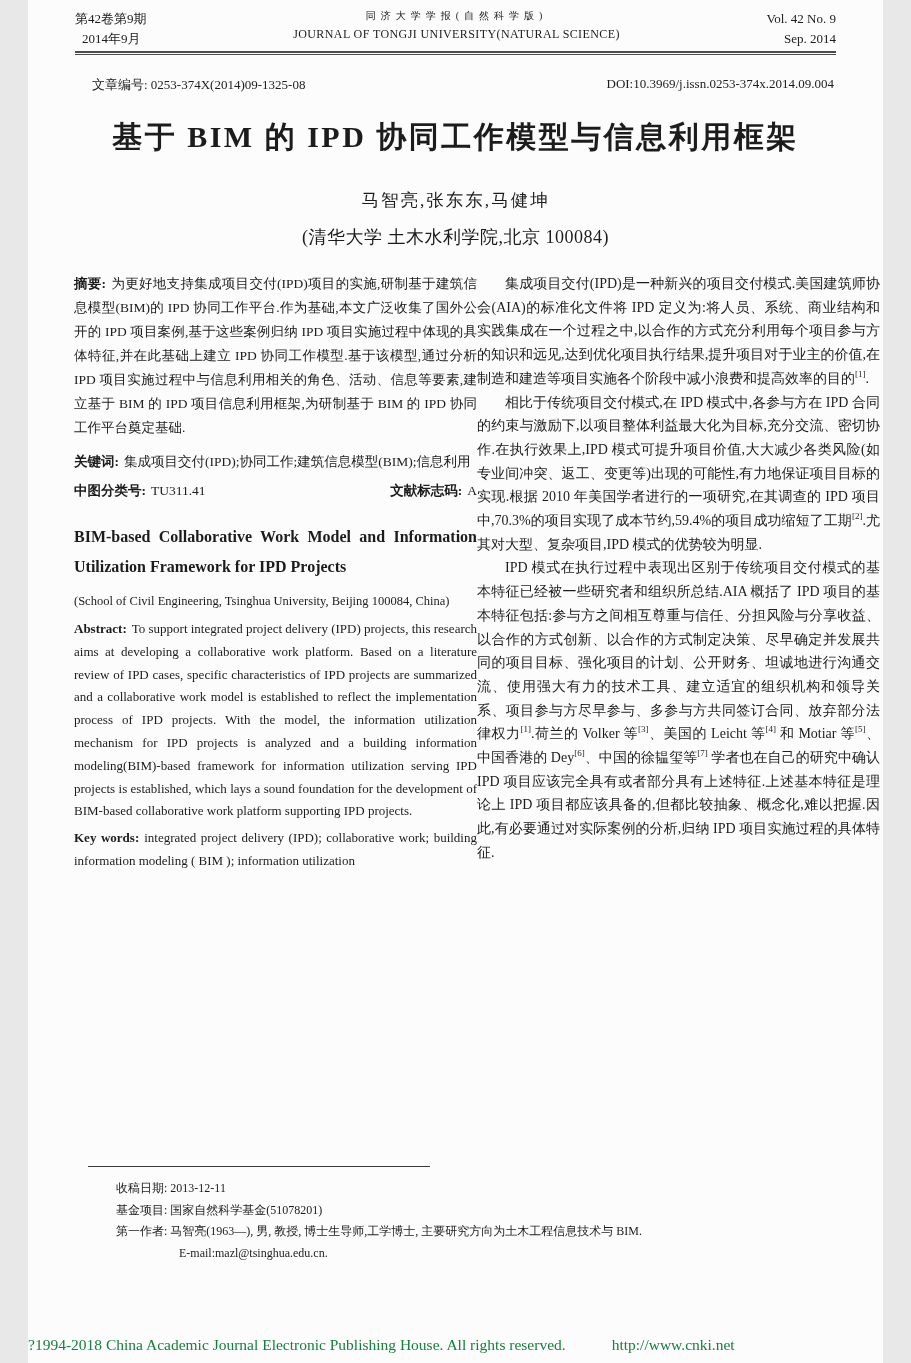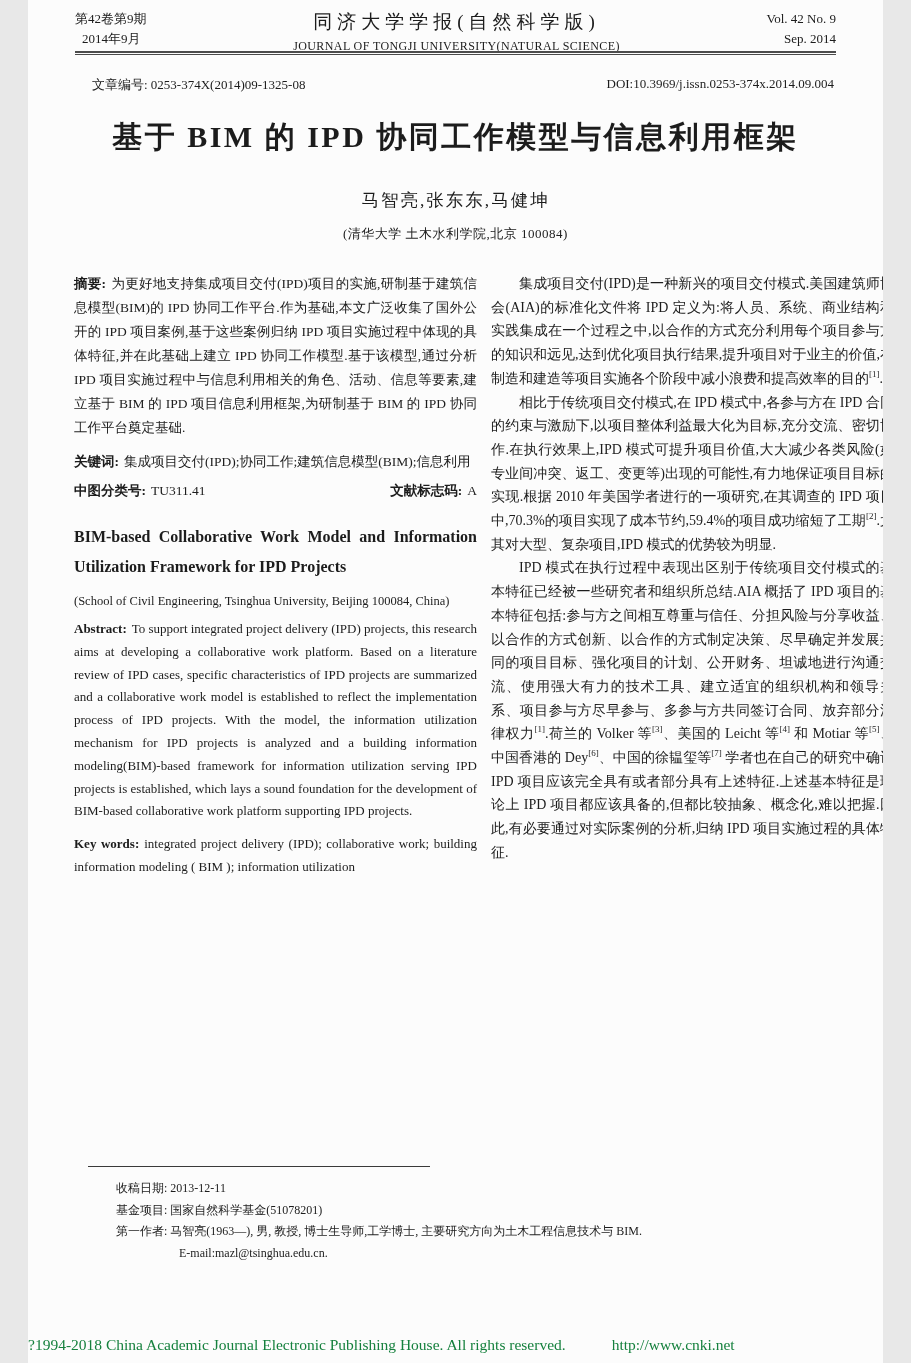--- a/index.html
+++ b/index.html
@@ -12,43 +12,43 @@
     color: #1c1c1c;
     font-family: "Liberation Serif", "DejaVu Serif", serif;
     overflow: hidden;
     text-decoration: underline;
   }
   
   .header { position: absolute; top: 9px; left: 47px; right: 47px; display: flex; justify-content: space-between; }
   .h-left { font-size: 13px; line-height: 20px; }
   .h-left .l2 { padding-left: 7px; }
   .h-center { text-align: center; }
-  .h-center .cn { font-size: 19px; letter-spacing: 5px; }
+  .h-center .cn { font-size: 10px; letter-spacing: 5px; }
   .h-center .en { font-size: 12px; margin-top: 4px; letter-spacing: 0.4px; }
   .h-right { font-size: 13px; line-height: 20px; text-align: right; }
   .double-rule { position: absolute; top: 51px; left: 47px; right: 47px; height: 4px;
     border-top: 2px solid #4c4c4c; border-bottom: 1px solid #4c4c4c; }
   .meta-row { position: absolute; top: 76px; left: 64px; right: 49px; display: flex; justify-content: space-between; font-size: 13px; }
   
   .title { position: absolute; top: 117px; left: 0; width: 100%; text-align: center;
     font-size: 30px; font-weight: bold; letter-spacing: 2.5px; }
   .authors { position: absolute; top: 188px; left: 0; width: 100%; text-align: center; font-size: 17.5px; letter-spacing: 2px; }
-  .affil { position: absolute; top: 225px; left: 0; width: 100%; text-align: center; font-size: 13px; letter-spacing: 0.5px; }
+  .affil { position: absolute; top: 225px; left: 0; width: 100%; text-align: center; font-size: 18px; letter-spacing: 0.5px; }
   
-  .columns { position: absolute; top: 272px; left: 46px; width: 820px; display: flex; gap: 14px; }
+  .columns { position: absolute; top: 272px; left: 46px; width: 820px; display: flex; }
   .col { width: 403px; }
   .cn-abs { font-size: 13.5px; line-height: 24px; text-align: justify; }
   .cn-kw  { font-size: 13.5px; line-height: 25px; text-align: justify; margin-top: 9px; }
   .lbl { font-weight: bold; margin-right: 5px; }
   .clc-row { display: flex; justify-content: space-between; font-size: 13.5px; margin-top: 8px; }
   .en-title { font-size: 16px; font-weight: bold; line-height: 30px; text-align: justify; margin-top: 22px; }
   .en-authors { font-size: 14.5px; font-style: italic; margin-top: 20px; }
   .en-affil { font-size: 12.5px; line-height: 24px; margin-top: 7px; text-align: justify; }
   .en-abs { font-size: 13px; line-height: 22.8px; text-align: justify; margin-top: 5px; }
-  .en-kw  { font-size: 13px; line-height: 22.8px; text-align: justify; margin-top: 10px; }
+  .en-kw  { font-size: 13px; line-height: 22.8px; text-align: justify; margin-top: 4px; }
   .rp { font-size: 14px; line-height: 23.7px; text-align: justify; text-indent: 2em; }
   sup { font-size: 9px; line-height: 0; }
   
   .foot-rule { position: absolute; top: 1166px; left: 60px; width: 342px; border-top: 1.5px solid #3a3a3a; }
   .footer { position: absolute; top: 1178px; left: 88px; right: 40px; font-size: 12px; line-height: 21.5px; }
   .footer .email-line { padding-left: 63px; }
   
   .watermark { position: absolute; top: 1336px; left: 0; width: 100%; font-size: 15.5px; color: #15803d;
     font-family: "Liberation Serif", serif; white-space: nowrap; }
   .watermark .url { margin-left: 46px; }

